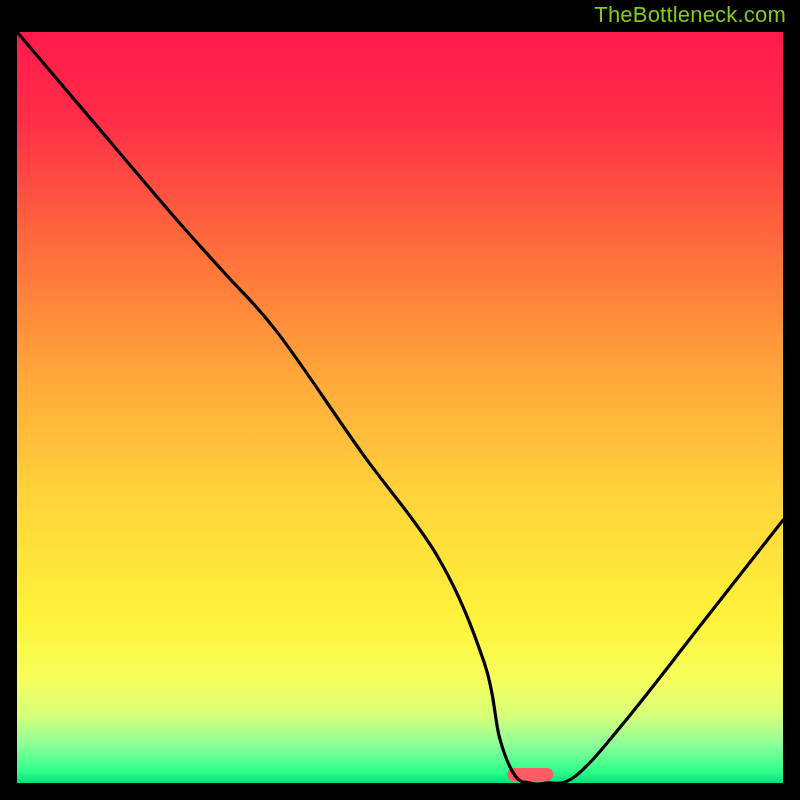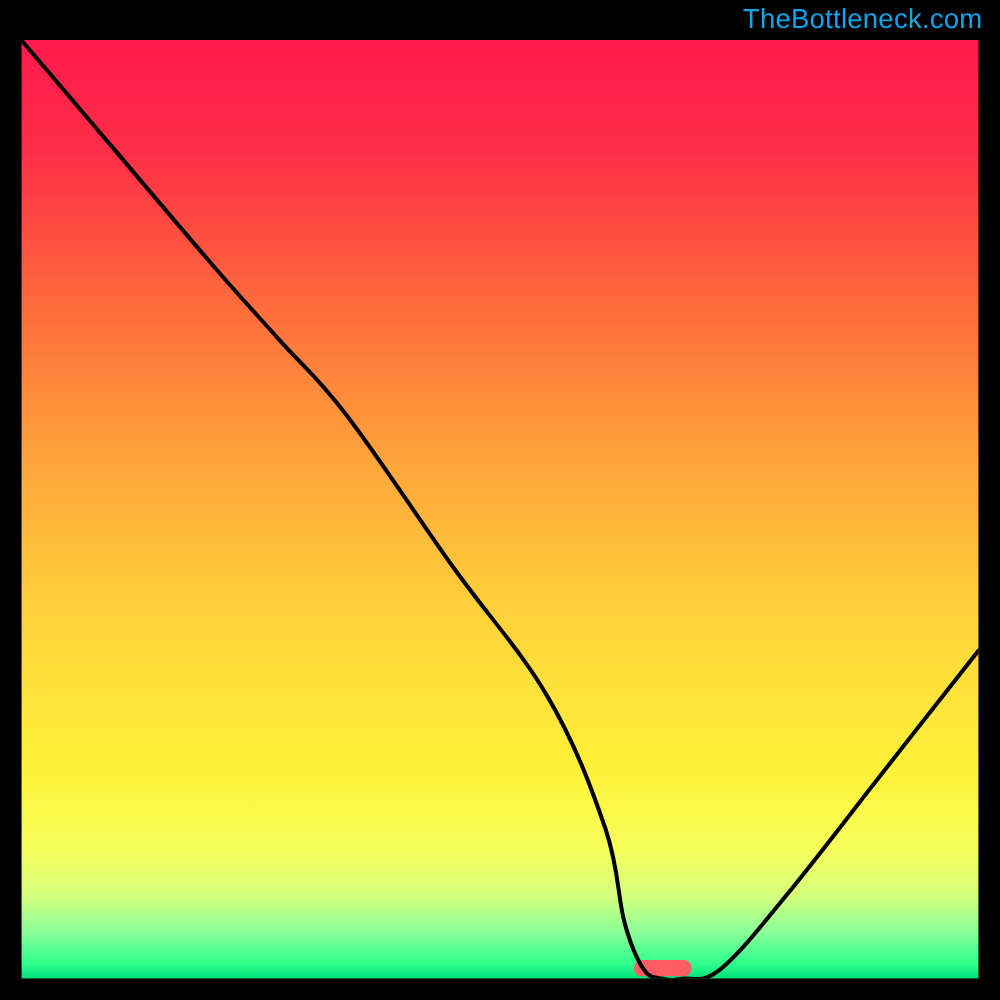--- a/index.html
+++ b/index.html
@@ -14,21 +14,21 @@
   .outer {
     position: relative;
     width: 800px;
     height: 800px;
     background: #000;
   }
   .watermark {
     position: absolute;
     top: 2px;
     right: 14px;
-    color: #0ea5e9;
+    color: #84cc16;
     font-size: 22px;
     font-weight: 500;
     letter-spacing: 0.2px;
     z-index: 5;
   }
   .plot {
     position: absolute;
     left: 17px;
     top: 32px;
     width: 766px;

